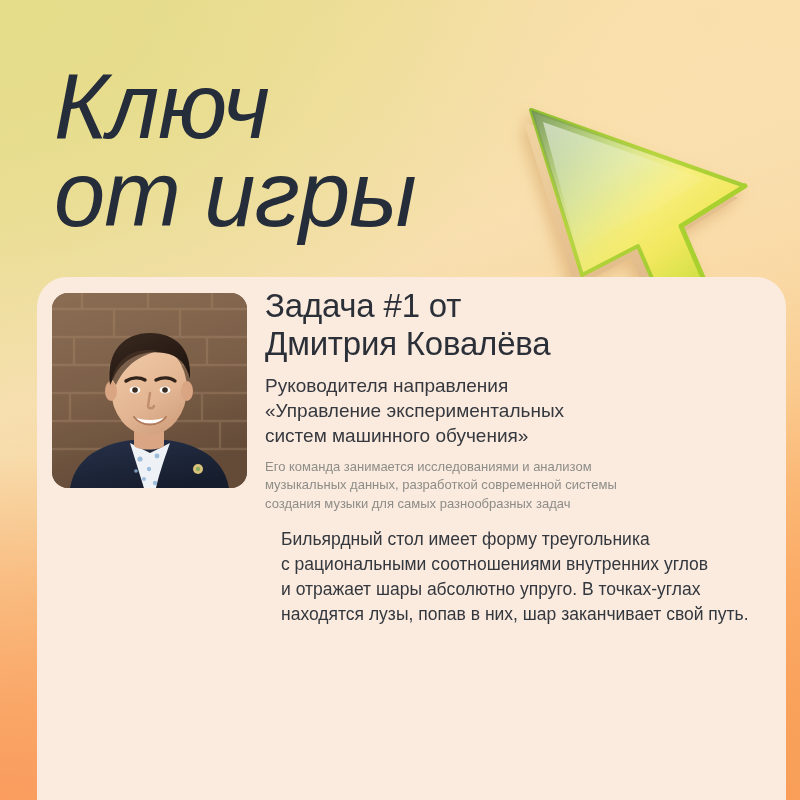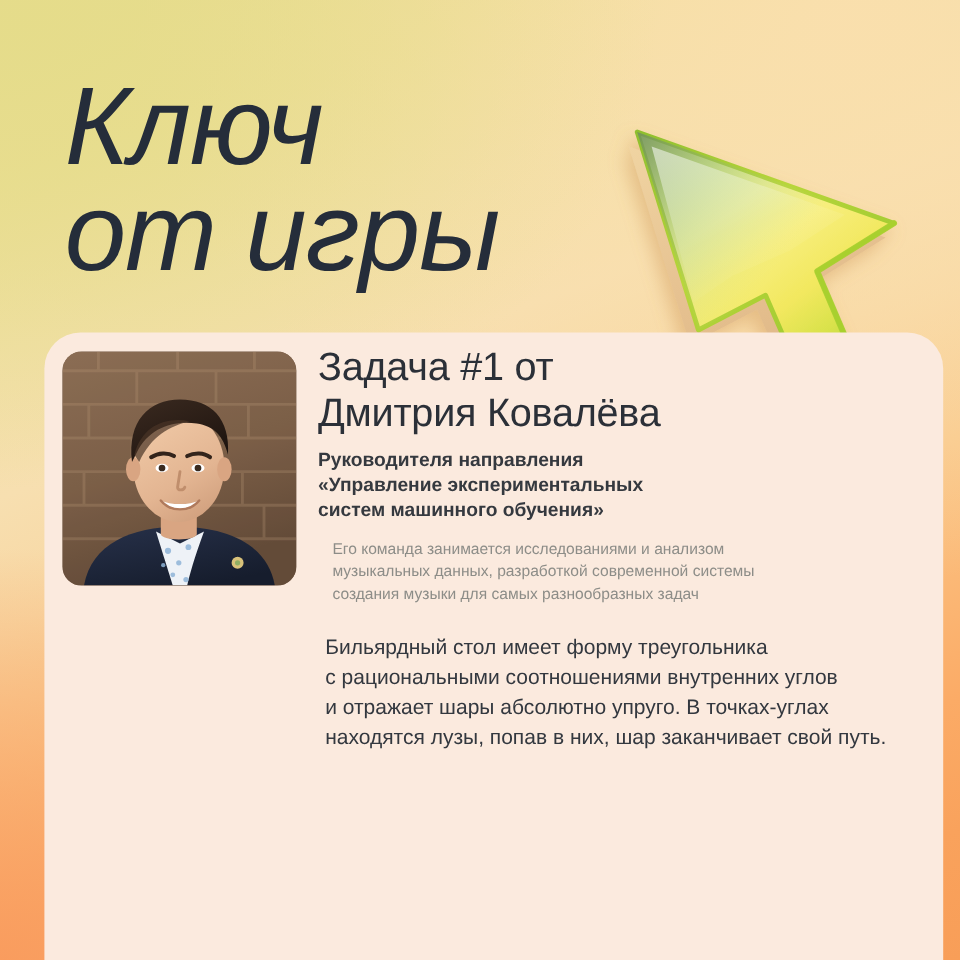--- a/index.html
+++ b/index.html
@@ -76,39 +76,39 @@
   }
   .head{
     color:#2b3038;
     font-size:33px;line-height:1.16;
     font-weight:400;letter-spacing:-.2px;
     white-space:pre-line;
     margin:0 0 9px 0;
   }
   .role{
     color:#35393f;
-    font-size:16px;line-height:1.34;
-    font-weight:700;
+    font-size:19px;line-height:1.34;
+    font-weight:400;
     white-space:pre-line;
     margin:0 0 9px 0;
   }
   .note{
     color:#8d8d88;
     font-size:13px;line-height:1.42;
     white-space:pre-line;
-    margin:12px;
+    margin:0;
   }
   .body-wrap{
     position:absolute;left:228px;top:250px;right:22px;
   }
   .para{
     color:#33383f;
     font-size:17.5px;line-height:1.42;
     white-space:pre-line;
-    margin:0 0 28px 6px;
+    margin:0 0 28px 16px;
   }
   .para:last-child{margin-bottom:0;}
 </style>
 </head>
 <body>
 
 <div class="poster">
 
   <div class="bg"></div>
   <div class="bg-tr"></div>

